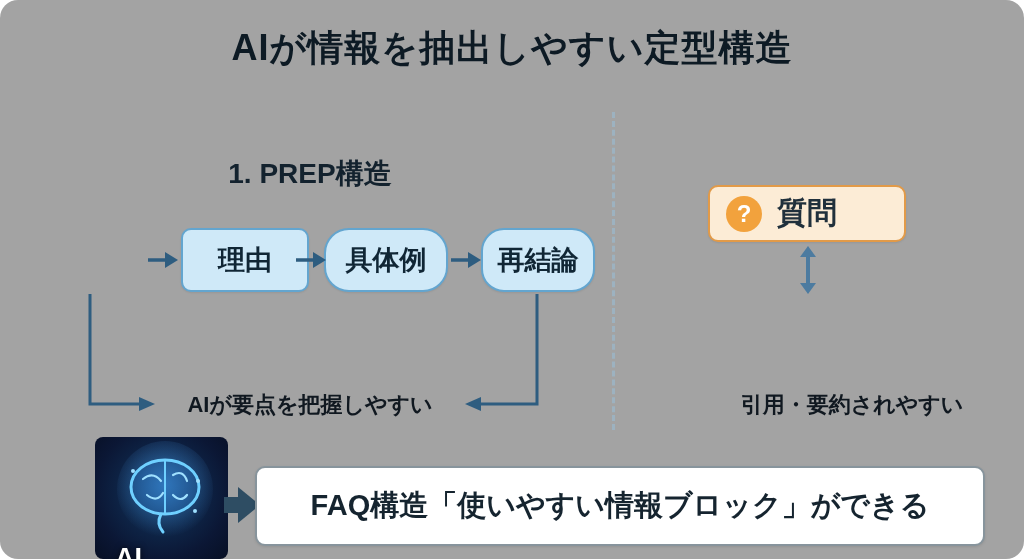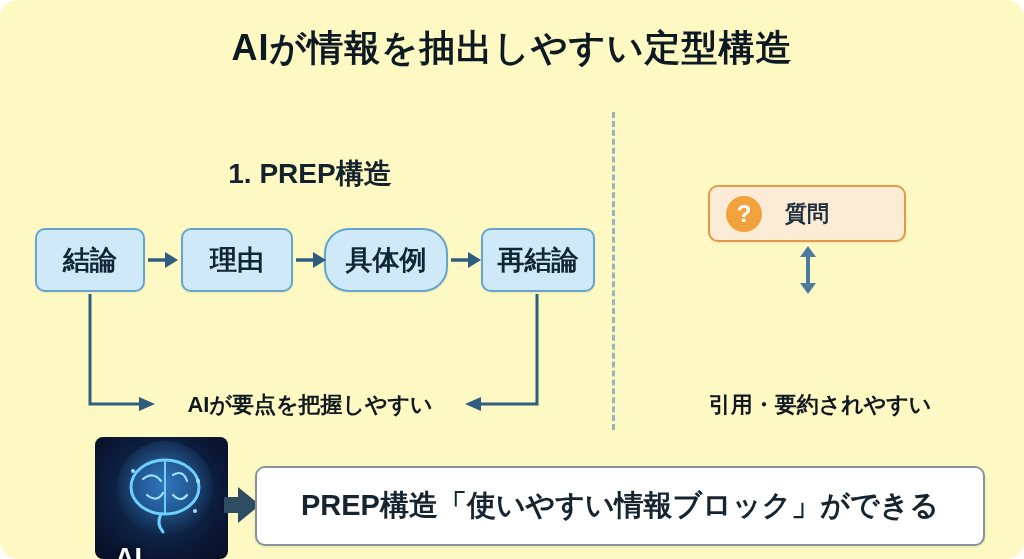--- a/index.html
+++ b/index.html
@@ -1,56 +1,56 @@
 <!DOCTYPE html>
 <html><head>
 <meta charset="utf-8">
 <style>
   * { margin:0; padding:0; box-sizing:border-box; }
   body { font-family:"Liberation Sans","DejaVu Sans",sans-serif; background:#ffffff; }
   .canvas { position:relative; width:1024px; height:559px; background:#ffffff; overflow:hidden; }
-  .panel { position:absolute; inset:0; background:#fef9c3; border-radius:18px; }
+  .panel { position:absolute; inset:0; background:#a3a3a3; border-radius:18px; }
 
   .title { position:absolute; top:24px; left:0; right:0; text-align:center;
            font-size:36px; font-weight:bold; color:#0d1a24; letter-spacing:1px; }
 
   .section-heading { position:absolute; top:118px; text-align:center;
                      font-size:28px; font-weight:bold; color:#13222e; }
   .heading-left { left:30px; width:560px;margin-top:37px; }
   .heading-right { left:640px; width:360px; }
 
   .divider { position:absolute; left:612px; top:112px; height:318px; width:0;
              border-left:3px dashed #9db2c0; }
 
   .prep-box { position:absolute; top:228px; height:64px; background:#cfe9f8;
               border:2.5px solid #63a5cf; border-radius:10px;
               display:flex; align-items:center; justify-content:center;
               font-size:27px; font-weight:bold; color:#102635;
               box-shadow:0 1px 2px rgba(0,0,0,.08); }
   .prep-1 { left:35px;  width:110px; }
-  .prep-2 { left:181px; width:112px;text-align:right; }
+  .prep-2 { left:181px; width:128px;text-align:right; }
   .prep-3 { left:324px; width:124px;border-radius:25px; }
-  .prep-4 { left:481px; width:114px; }
+  .prep-4 { left:481px; width:114px;border-radius:23px; }
 
   .flow-arrow { position:absolute; top:249px; }
   .fa-1 { left:148px; } .fa-2 { left:296px; } .fa-3 { left:451px; }
 
   .connector { position:absolute; left:35px; top:294px; }
 
   .note { position:absolute; text-align:center; font-size:22px; font-weight:bold; color:#101820; }
   .note-left  { top:390px; left:120px; width:380px; }
-  .note-right { top:390px; left:660px; width:320px; }
+  .note-right { top:390px; left:692px; width:320px; }
 
   .faq-box { position:absolute; left:708px; width:198px; height:57px; border-radius:10px;
              box-shadow:0 1px 2px rgba(0,0,0,.08); }
   .faq-q { top:185px; background:#fcecd6; border:2.5px solid #e29a48; }
   .faq-a { top:296px; background:#dff2df; border:2.5px solid #58a269; }
   .faq-label { position:absolute; left:0; right:0; top:0; bottom:0;
                display:flex; align-items:center; justify-content:center;
-               font-size:22px; font-weight:bold; color:#20303c; }
+               font-size:30px; font-weight:bold; color:#20303c; }
   .q-icon { position:absolute; left:16px; top:9px; width:36px; height:36px; border-radius:50%;
             background:#f2a23d; color:#ffffff; font-size:24px; font-weight:bold;
             display:flex; align-items:center; justify-content:center; }
   .a-icon { position:absolute; left:16px; top:11px; }
 
   .dbl-arrow { position:absolute; left:795px; top:246px; }
 
   .ai-tile { position:absolute; left:95px; top:437px; width:133px; height:122px;
              border-radius:8px; overflow:hidden;
              background:radial-gradient(circle at 50% 45%, #123a63 0%, #0b1735 70%, #070f24 100%); }
@@ -73,21 +73,20 @@
 
 <div class="canvas">
   <div class="panel">
 
     <div class="title">AIが情報を抽出しやすい定型構造</div>
 
     <div class="section-heading heading-left">1. PREP構造</div>
 
     <div class="divider"></div>
 
-    <div class="prep-box prep-1">結論</div>
     <div class="prep-box prep-2">理由</div>
     <div class="prep-box prep-3">具体例</div>
     <div class="prep-box prep-4">再結論</div>
 
     <svg class="flow-arrow fa-1" width="30" height="22">
       <line x1="0" y1="11" x2="18" y2="11" stroke="#2e5d80" stroke-width="3.5"></line>
       <polygon points="17,3 30,11 17,19" fill="#2e5d80"></polygon>
     </svg>
     <svg class="flow-arrow fa-2" width="30" height="22">
       <line x1="0" y1="11" x2="18" y2="11" stroke="#2e5d80" stroke-width="3.5"></line>
@@ -137,16 +136,16 @@
         <circle cx="38" cy="34" r="2" fill="#9fe0ff"></circle>
         <circle cx="103" cy="44" r="2" fill="#9fe0ff"></circle>
         <circle cx="100" cy="74" r="2" fill="#9fe0ff"></circle>
       </svg>
       <div class="ai-label">AI</div>
     </div>
 
     <div class="block-arrow-stem"></div>
     <div class="block-arrow-head"></div>
 
-    <div class="message-box">PREP構造「使いやすい情報ブロック」ができる</div>
+    <div class="message-box">FAQ構造「使いやすい情報ブロック」ができる</div>
 
   </div>
 </div>
 
 </body></html>

